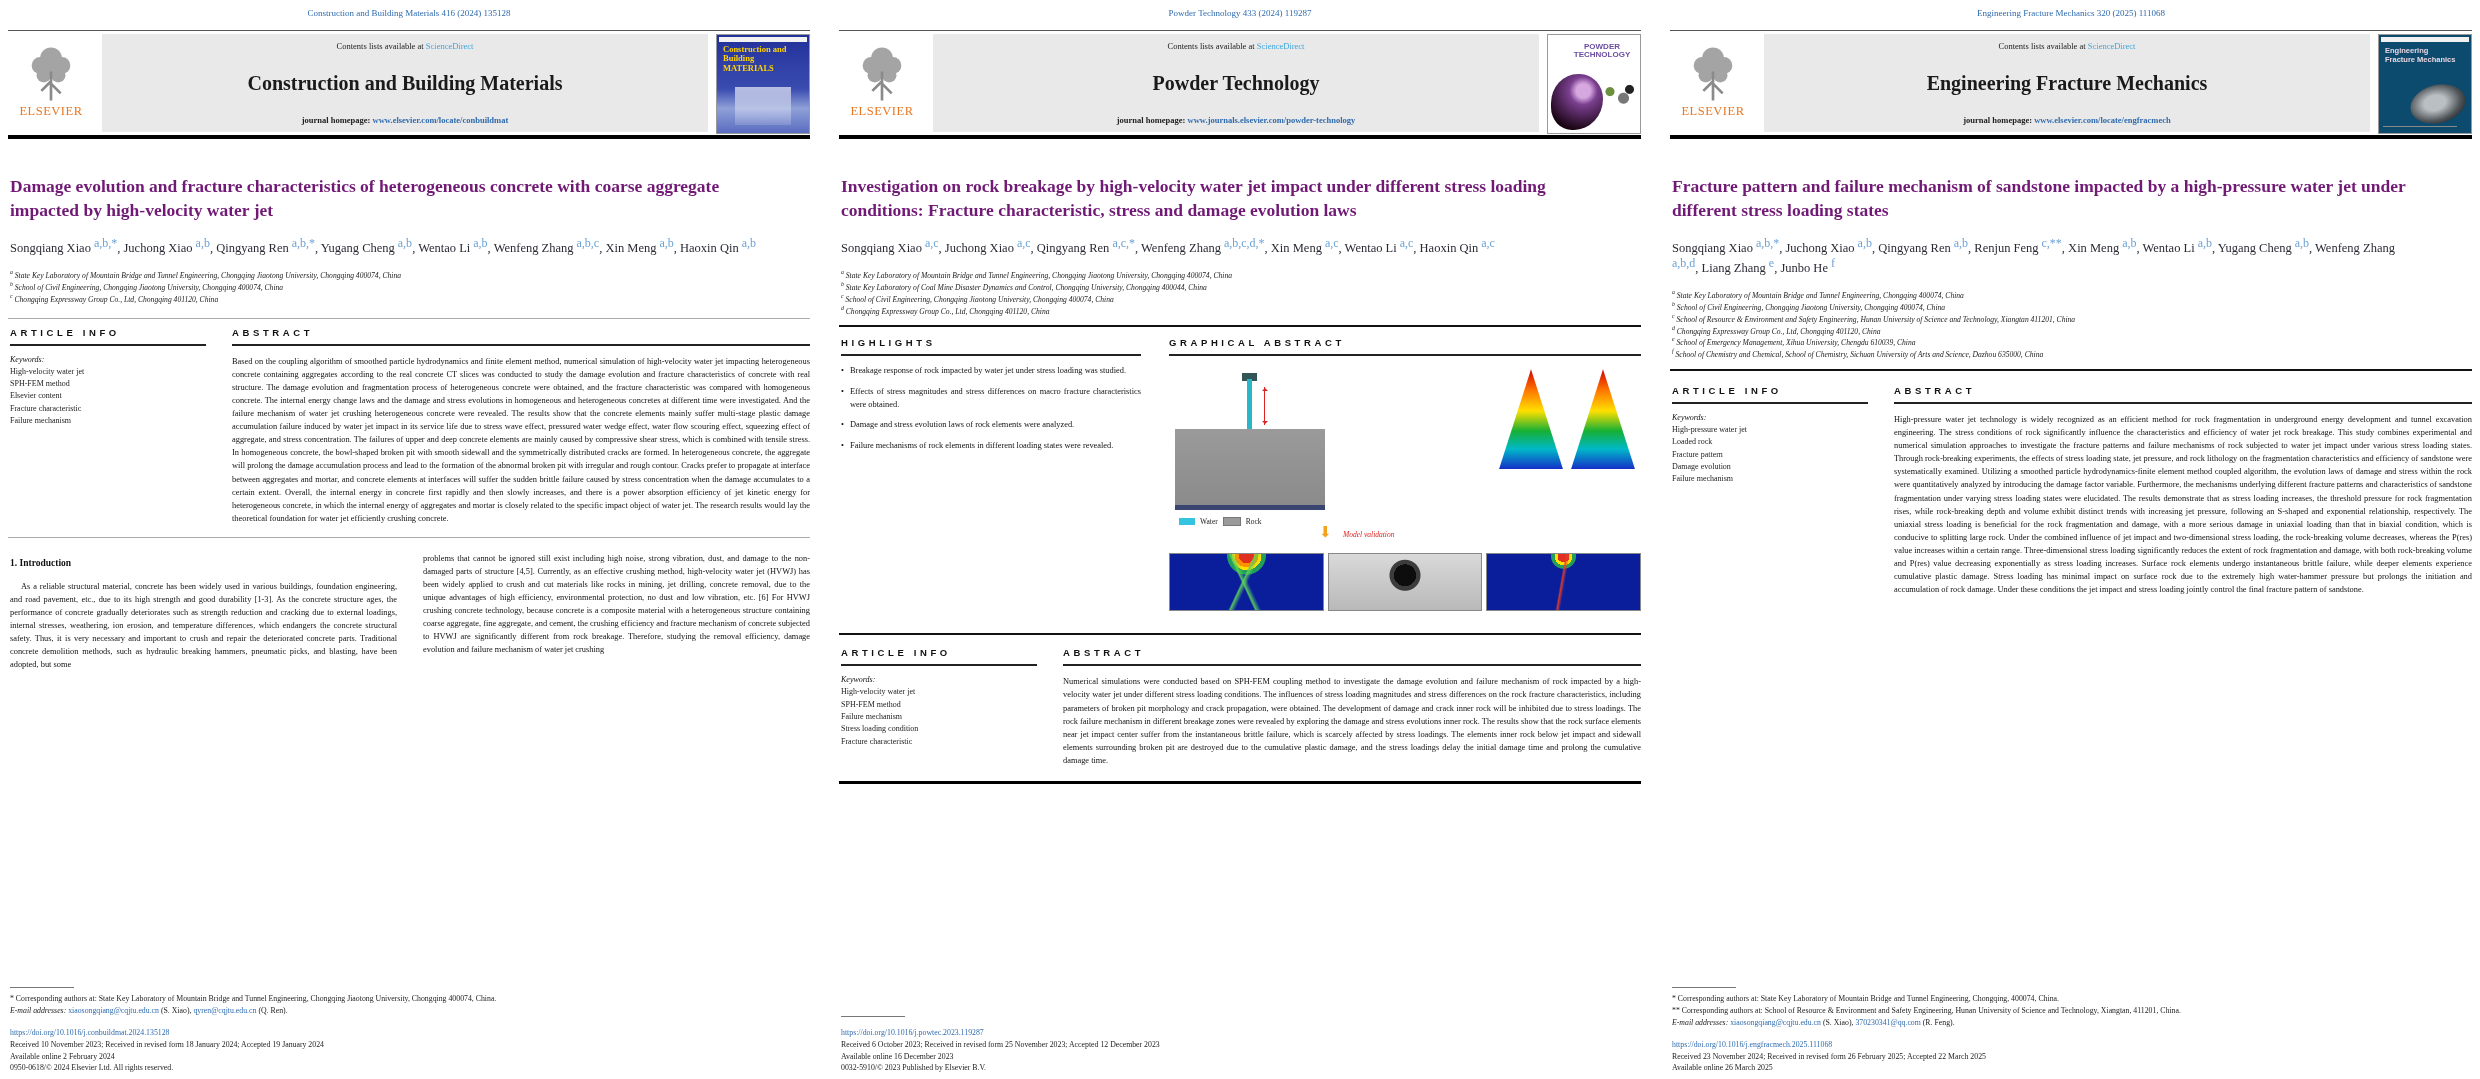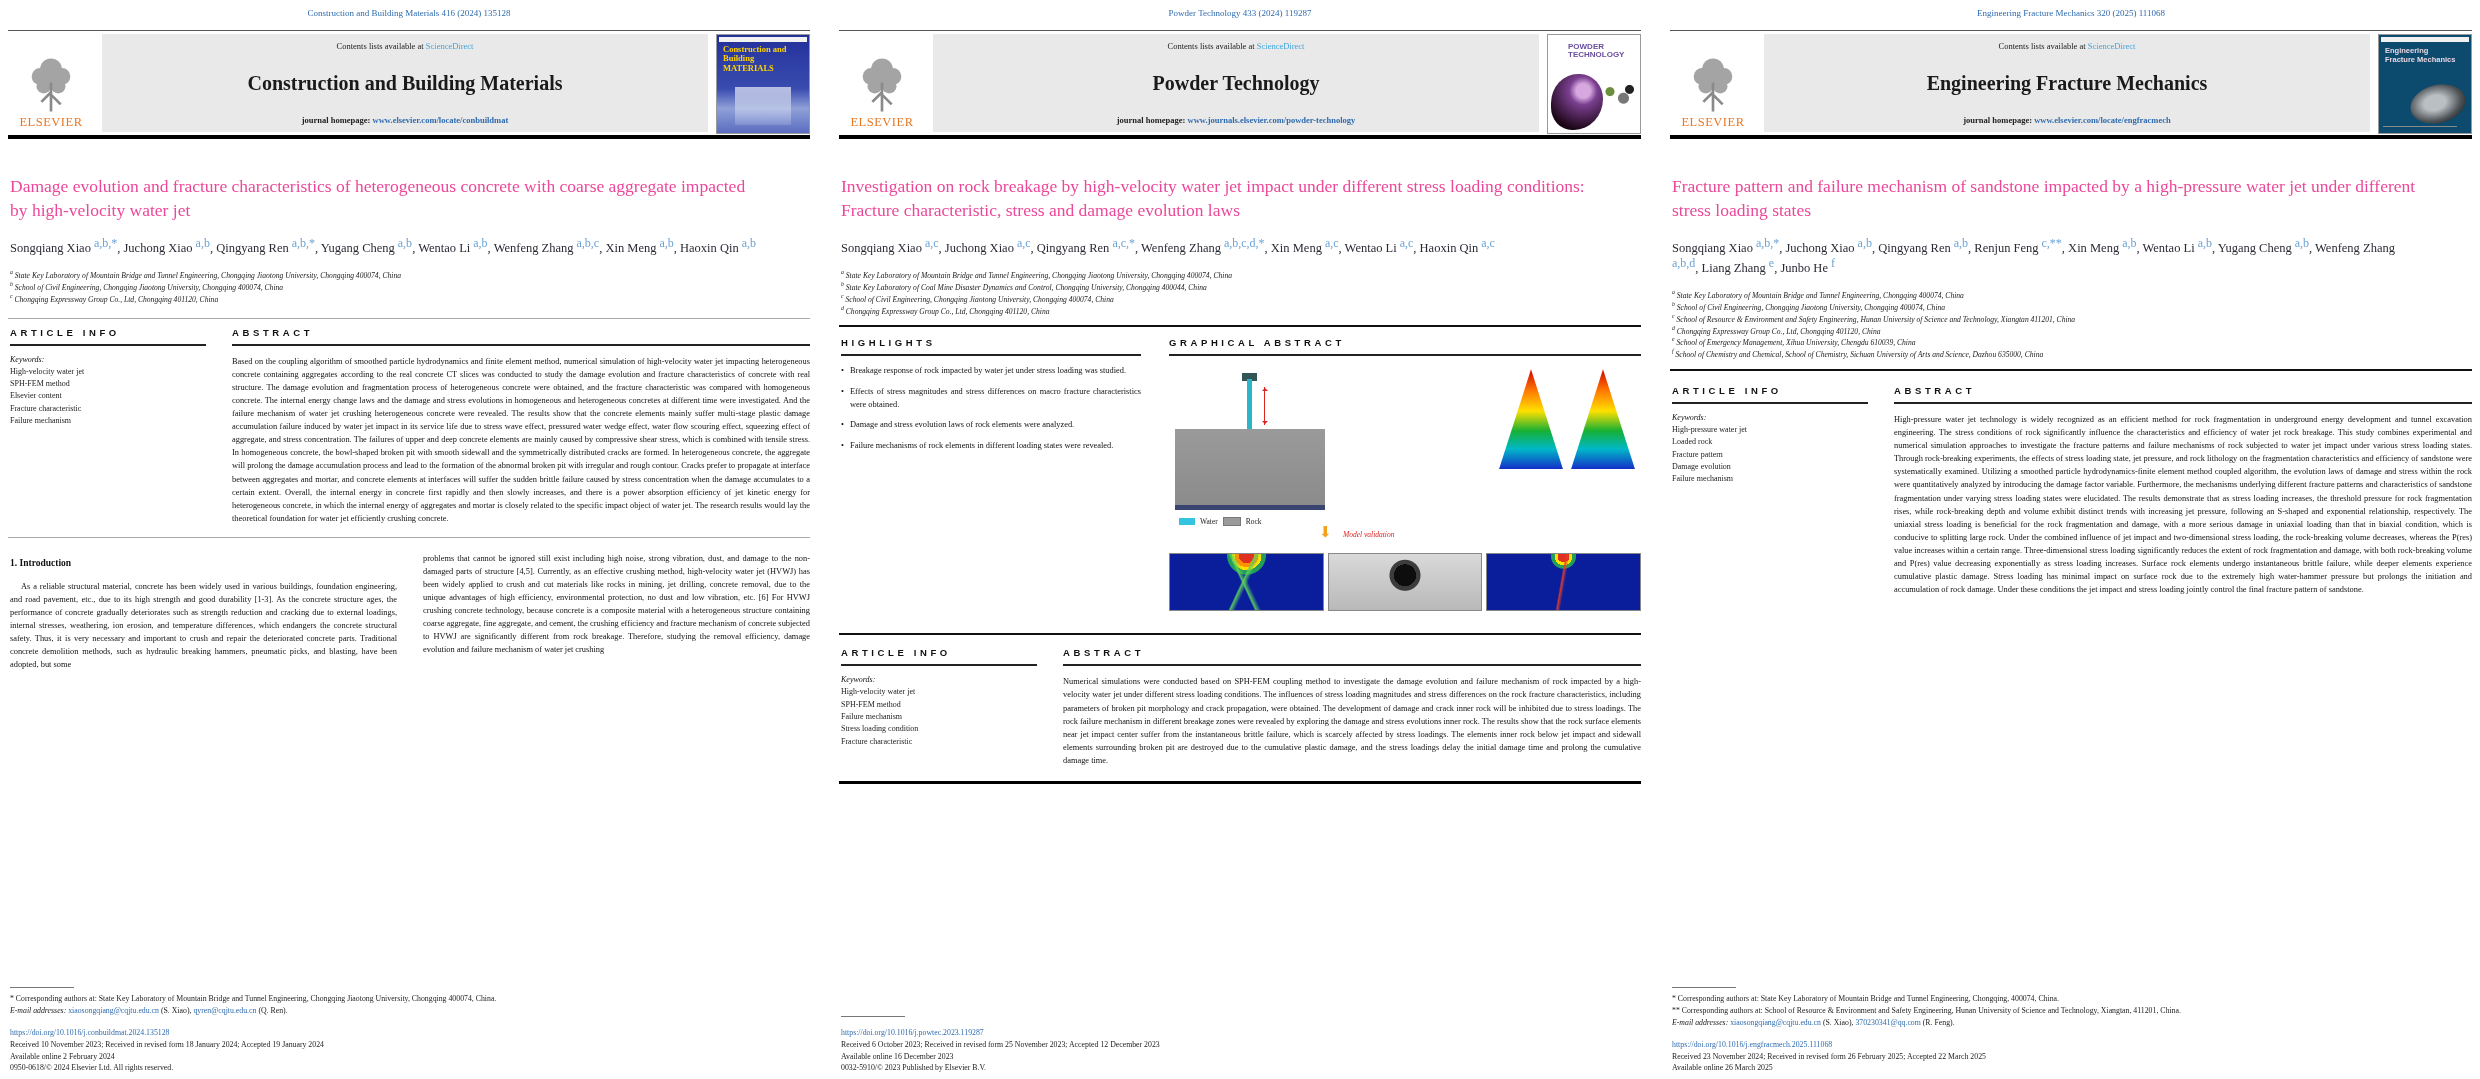--- a/index.html
+++ b/index.html
@@ -1,31 +1,31 @@
 <!DOCTYPE html>
 <html><head>
 <meta charset="utf-8">
 <style>
   html,body{margin:0;padding:0;background:#fff;}
   body{width:2480px;height:1079px;overflow:hidden;display:flex;font-family:"Liberation Serif",serif;color:#111;}
   .paper{position:relative;width:818px;height:1079px;background:#fff;flex:0 0 818px;overflow:hidden;}
   .paper + .paper{margin-left:13px;}
   .citation{margin-top:8px;text-align:center;font-size:9px;color:#2f6bae;}
   .header-row{display:flex;align-items:stretch;margin:12px 8px 0 8px;border-top:1.5px solid #555;padding-top:3px;height:98px;}
-  .logo-box{width:86px;display:flex;flex-direction:column;align-items:center;justify-content:flex-end;padding-bottom:2px;}
+  .logo-box{width:86px;display:flex;flex-direction:column;align-items:center;justify-content:center;padding-bottom:2px;}
   .elsevier-word{color:#e87722;font-size:12.5px;letter-spacing:.5px;margin-top:1px;}
   .banner{flex:1;background:#e9e9e9;margin:0 8px;display:flex;flex-direction:column;justify-content:space-between;text-align:center;padding:7px 4px;}
   .contents-line{font-size:8.5px;color:#222;}
   .sd{color:#41a6dc;}
   .journal-name{font-size:20px;font-weight:bold;color:#1a1a1a;}
   .homepage{font-size:8.5px;font-weight:bold;color:#222;}
   .link{color:#2f6bae;}
   .black-rule{height:4px;background:#000;margin:3px 8px 0 8px;}
   .mid-rule{height:2px;background:#111;margin:8px 8px 0 8px;}
-  .title{margin:36px 60px 0 10px;font-size:17.5px;font-weight:400;color:#ec4899;line-height:1.35;}
+  .title{margin:36px 60px 0 10px;font-size:17.5px;font-weight:700;color:#701a75;line-height:1.35;}
   .authors{margin:16px 60px 0 10px;font-size:12.5px;color:#2a2a35;line-height:1.6;}
   .asup{color:#6ba3d6;font-size:12px;}
   .affils{margin:12px 20px 0 10px;}
   .affil{font-size:7.6px;font-style:italic;color:#222;line-height:1.55;}
   .affil sup{font-size:5.8px;}
   .thin-rule{border:none;border-top:1px solid #aaa;margin:12px 8px 8px 8px;}
   .info-abs{display:flex;margin:4px 8px 0 10px;}
   .info-col{width:196px;flex:0 0 196px;}
   .abs-col{flex:1;margin-left:26px;}
   .sec-head{font-family:"Liberation Sans",sans-serif;font-size:9.5px;font-weight:bold;letter-spacing:.38em;color:#111;}
@@ -44,21 +44,21 @@
   .fn-line{font-size:7.8px;line-height:1.55;color:#222;}
   .pub-block{margin-top:10px;}
   .pub-line{font-size:7.8px;line-height:1.5;color:#222;}
   .doi{font-size:7.8px;line-height:1.5;}
   
   .cover{width:92px;height:98px;position:relative;overflow:hidden;flex:0 0 92px;border:1px solid #999;}
   .cover1{background:linear-gradient(180deg,#22309a 0%,#3a4cb0 55%,#8fa0d8 75%,#5a6cc0 100%);}
   .cover1 .cv-title{color:#ffd400;font-weight:bold;font-size:8.5px;line-height:1.1;padding:10px 4px 0 6px;}
   .cover1 .cv-band{position:absolute;left:18px;right:18px;top:52px;bottom:8px;background:linear-gradient(180deg,rgba(255,255,255,.65),rgba(255,255,255,.15));}
   .cover2{background:#fff;}
-  .cover2 .cv-title{color:#6a4fa0;font-weight:bold;font-size:8px;line-height:1.05;text-align:left;padding:8px 4px 0 20px;font-family:"Liberation Sans",sans-serif;}
+  .cover2 .cv-title{color:#6a4fa0;font-weight:bold;font-size:8px;line-height:1.05;text-align:center;padding:8px 4px 0 20px;font-family:"Liberation Sans",sans-serif;}
   .c2-blob{position:absolute;left:3px;bottom:3px;width:52px;height:56px;border-radius:54% 46% 58% 42%;background:radial-gradient(circle at 62% 30%,#d7a8e0 0 7px,#7a3f8f 14px,#1a0514 78%);}
   .c2-bits{position:absolute;right:6px;bottom:26px;width:30px;height:22px;background:
      radial-gradient(circle at 20% 30%,#6b8f3f 0 4px,transparent 5px),
      radial-gradient(circle at 65% 60%,#777 0 5px,transparent 6px),
      radial-gradient(circle at 85% 20%,#222 0 4px,transparent 5px);}
   .cover3{background:#0c4a6e;}
   .cover3 .cv-title{color:#e8d7e2;font-weight:bold;font-size:7.5px;line-height:1.15;padding:12px 4px 0 6px;font-family:"Liberation Sans",sans-serif;}
   .c3-ring{position:absolute;right:5px;bottom:10px;width:56px;height:38px;border-radius:50%;background:radial-gradient(ellipse at 45% 45%,#ccc 0 25%,#555 60%,#111 90%);transform:rotate(-14deg);opacity:.9;}
   .c3-line{position:absolute;left:4px;bottom:6px;width:80%;height:1px;background:#888;}
   .cv-topbar{position:absolute;top:2px;left:2px;right:2px;height:5px;background:#f2f2f2;}

